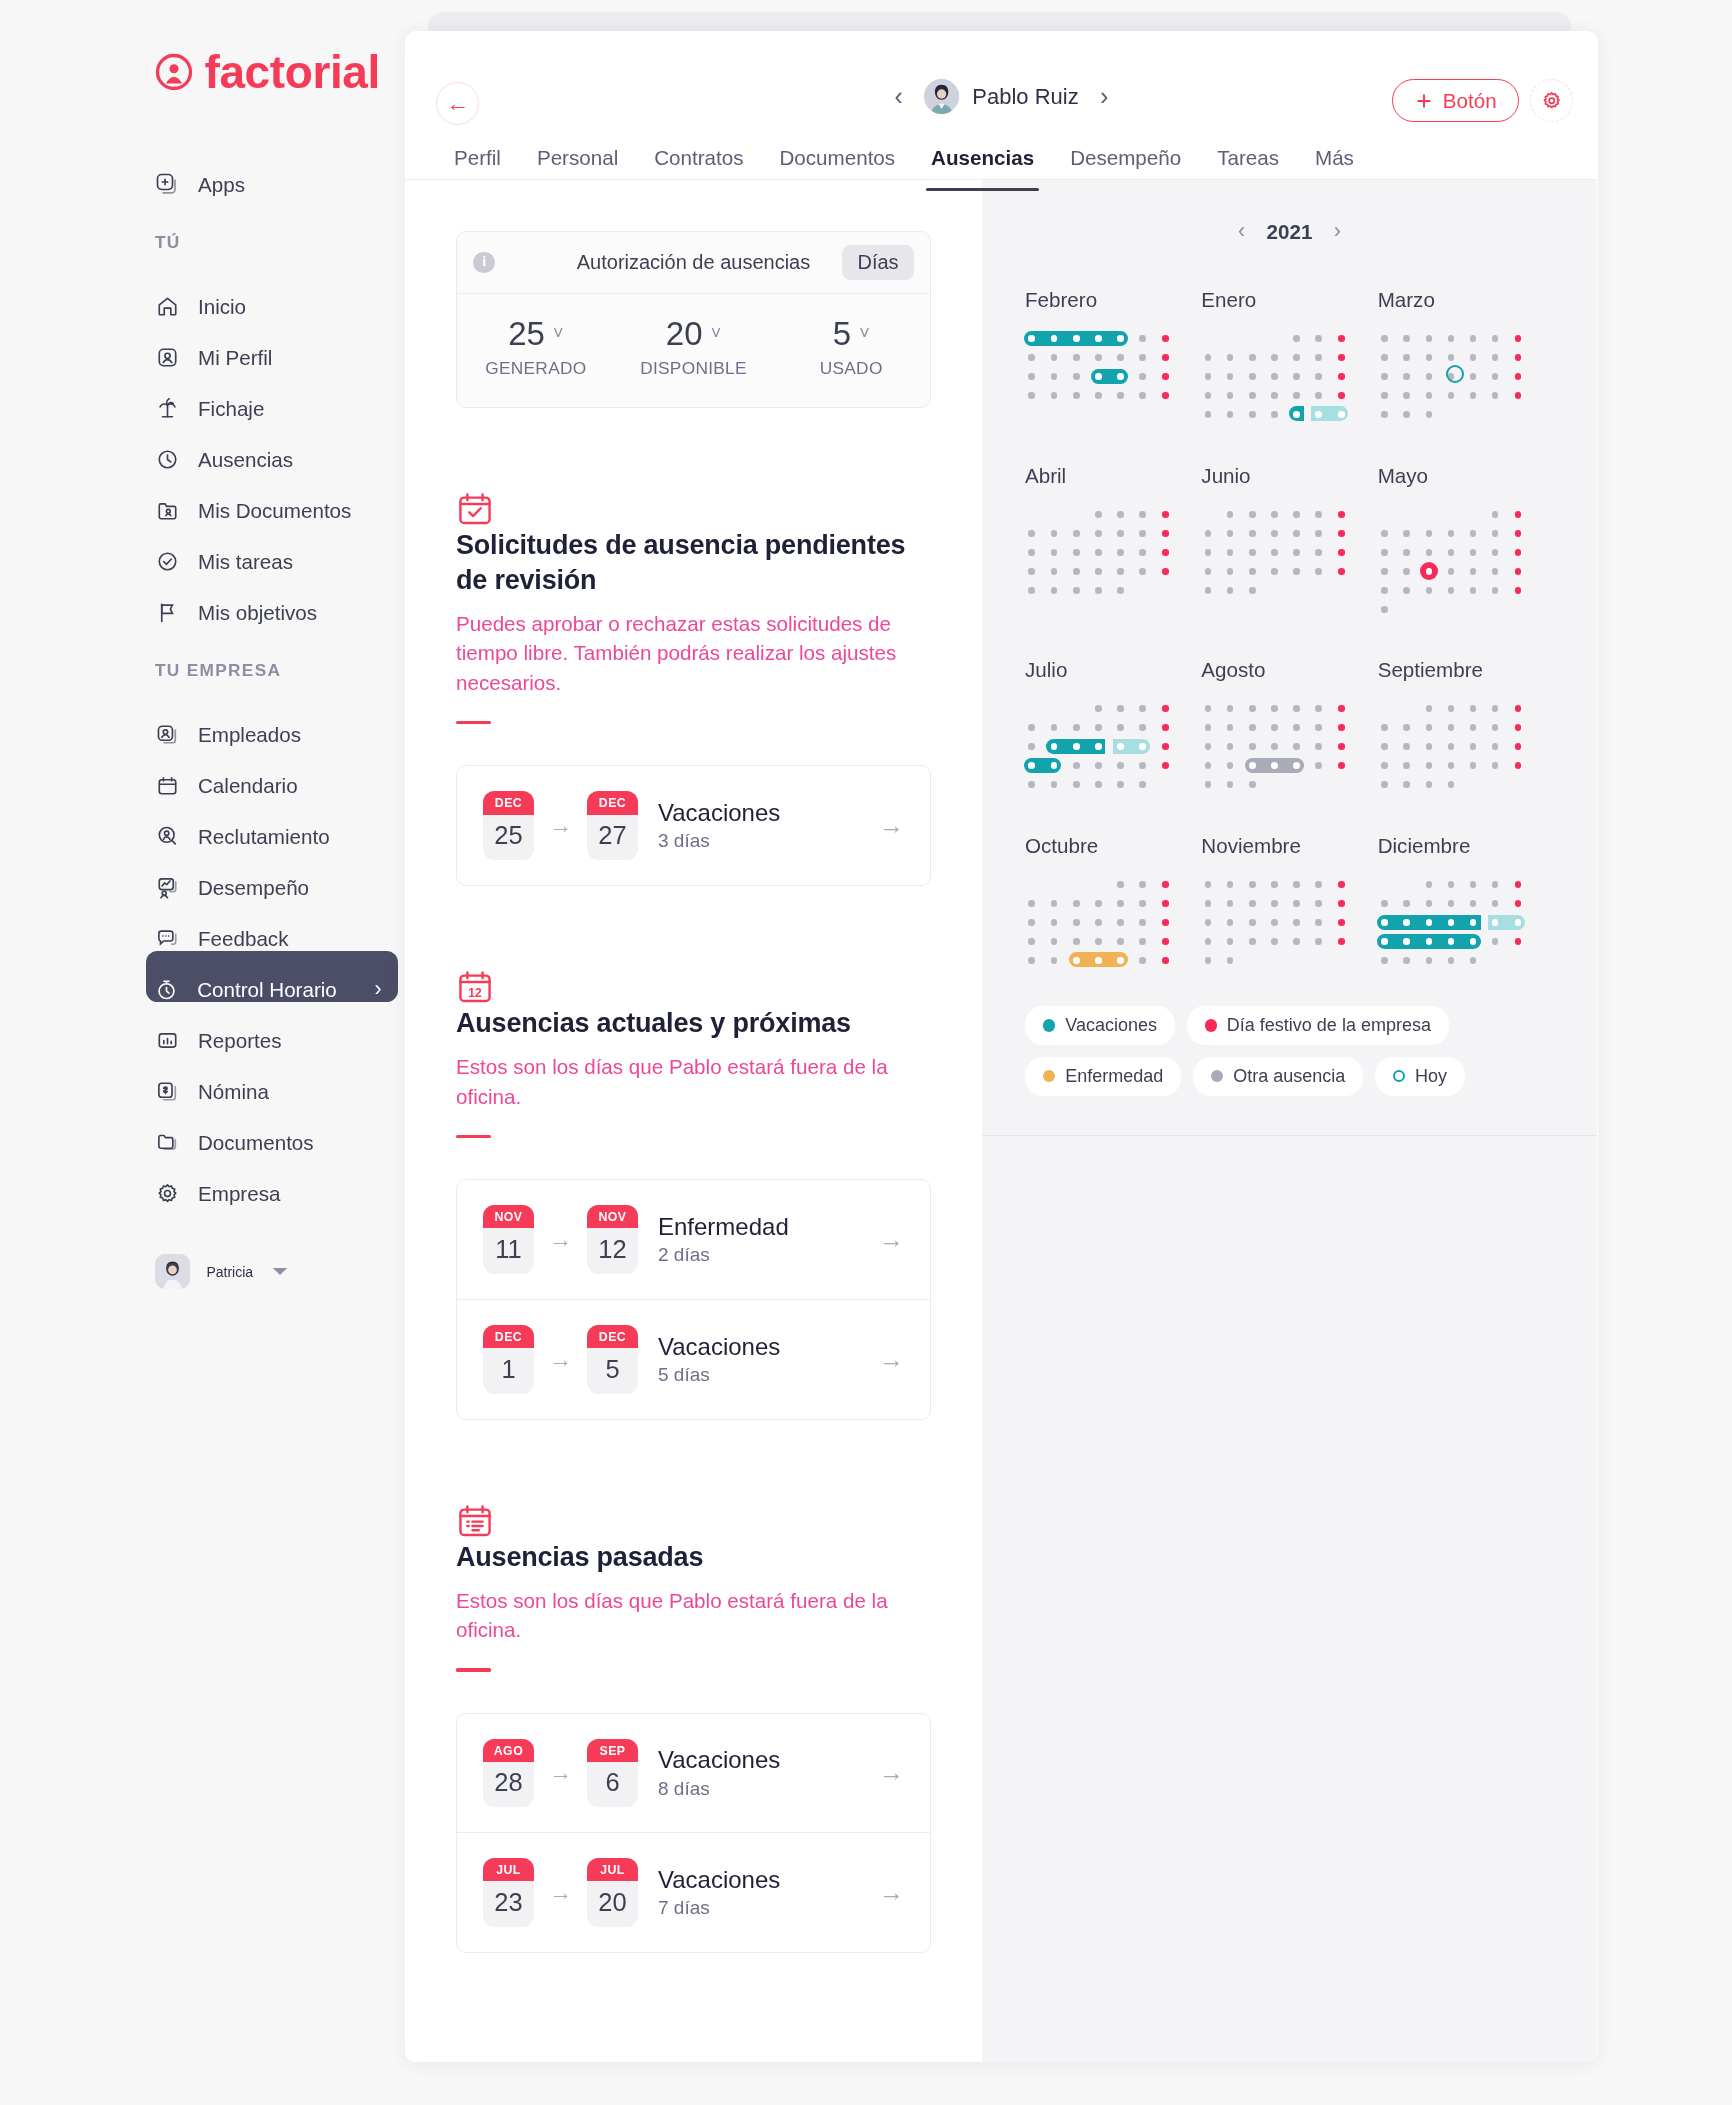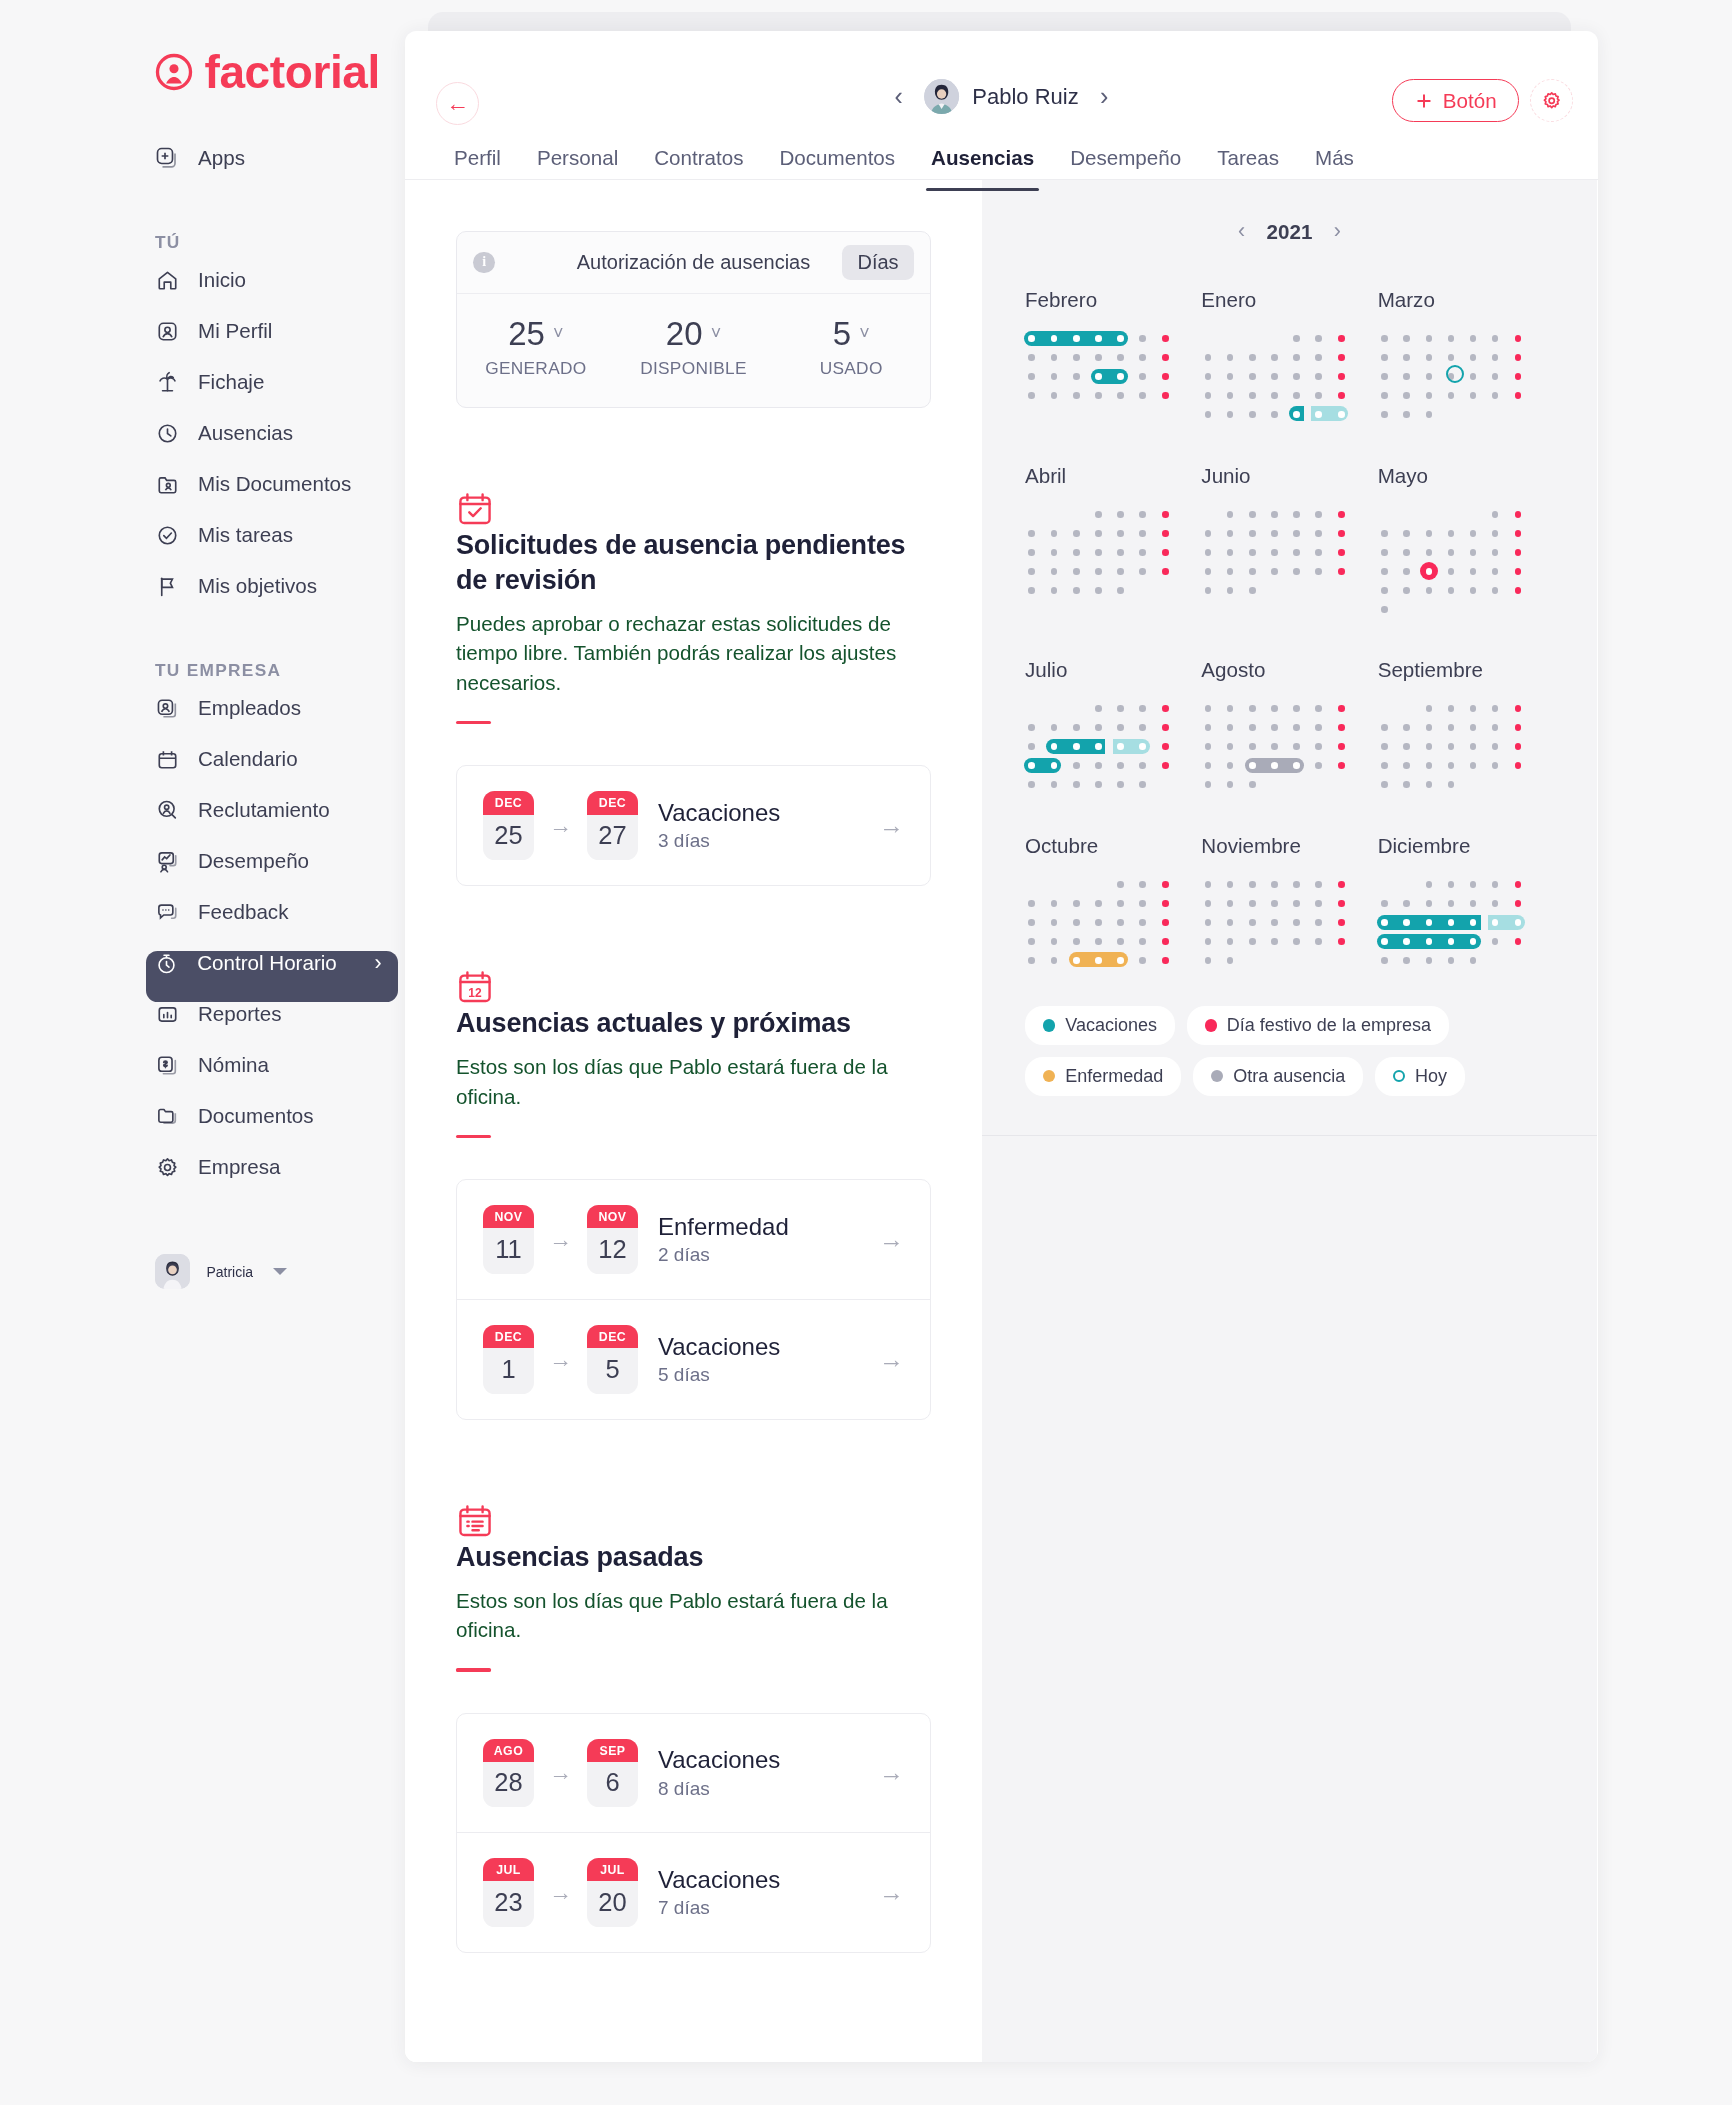--- a/index.html
+++ b/index.html
@@ -14,21 +14,21 @@
   
   .sidebar {
     position: absolute; left: 0; top: 0; width: 405px; height: 2105px;
     background: #f7f7f8; padding-top: 49px;
   }
   .logo-row { display: flex; align-items: center; gap: 11.5px; padding-left: 155px; margin-bottom: 51px; }
   .logo-mark { width: 38px; height: 38px; flex: 0 0 auto; }
   .logo-text { font-size: 46px; font-weight: 700; color: #f53b57; letter-spacing: -0.4px; line-height: 1; }
 
   .nav-item {
-    display: flex; align-items: flex-start; gap: 18px;
+    display: flex; align-items: flex-end; gap: 18px;
     height: 51px; margin: 0 26px 0 155px; padding-left: 0;
     color: #3d3f53; font-size: 20.6px; border-radius: 11.5px;
     cursor: pointer; white-space: nowrap;
   }
   .nav-item .ico { width: 25px; height: 25px; flex: 0 0 auto; display:flex; align-items:center; justify-content:center; }
   .nav-item.active {
     background: #4b4e66; color: #ffffff;
     margin-left: 146px; padding-left: 8.2px; padding-right: 15px;
     height: 51px; width: 252px; justify-content: flex-start; position: relative;
   }
@@ -121,21 +121,21 @@
   .balance-body { display: flex; padding: 21.4px 0 28px; }
   .bal-cell { flex: 1; text-align: center; }
   .bal-num { font-size: 33px; color: #3d3f53; font-weight: 400; display: inline-flex; align-items: center; gap: 8.2px; }
   .bal-num .chevd { font-size: 18px; color: #8c8fa3; }
   .bal-lbl { margin-top: 5px; font-size: 17.3px; color: #6d7089; letter-spacing: 0.3px; }
 
   
   .section { margin-top: 82px; }
   .sec-icon { width: 38px; height: 38px; margin-bottom: 21.4px; }
   .sec-title { font-size: 27px; font-weight: 700; color: #1f2138; line-height: 1.28; letter-spacing: -0.2px; }
-  .sec-desc { margin-top: 11.5px; font-size: 20.6px; color: #14532d; line-height: 1.45; }
+  .sec-desc { margin-top: 11.5px; font-size: 20.6px; color: #ec4899; line-height: 1.45; }
   .sec-rule { width: 35px; height: 3.3px; background: #f53b57; border-radius: 1.6px; margin-top: 23px; }
 
   .list { margin-top: 41px; border: 0.8px solid #ececf0; border-radius: 10px; overflow: hidden; }
   .list-item {
     display: flex; align-items: center; padding: 25px 26px; cursor: pointer;
     border-bottom: 0.8px solid #ececf0;
   }
   .list-item:last-child { border-bottom: none; }
   .daychip { width: 51px; flex: 0 0 auto; border-radius: 11.5px; overflow: hidden; background: #f2f2f4; text-align: center; }
   .daychip .m { background: #f53b57; color: #fff; font-size: 12.3px; font-weight: 700; padding: 5px 0 4.1px; letter-spacing: 0.5px; }

